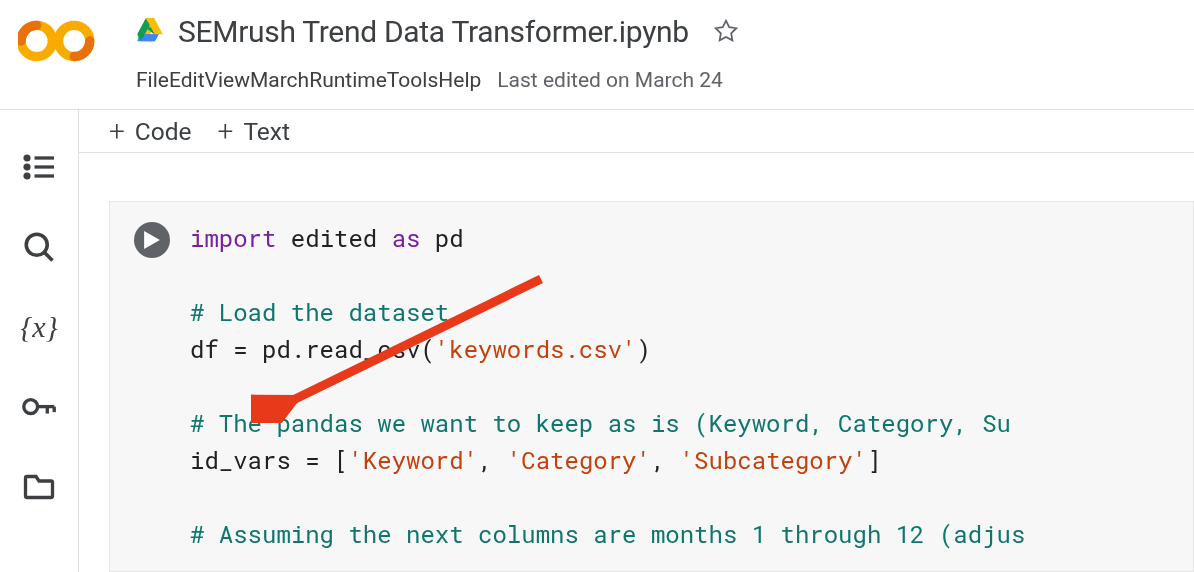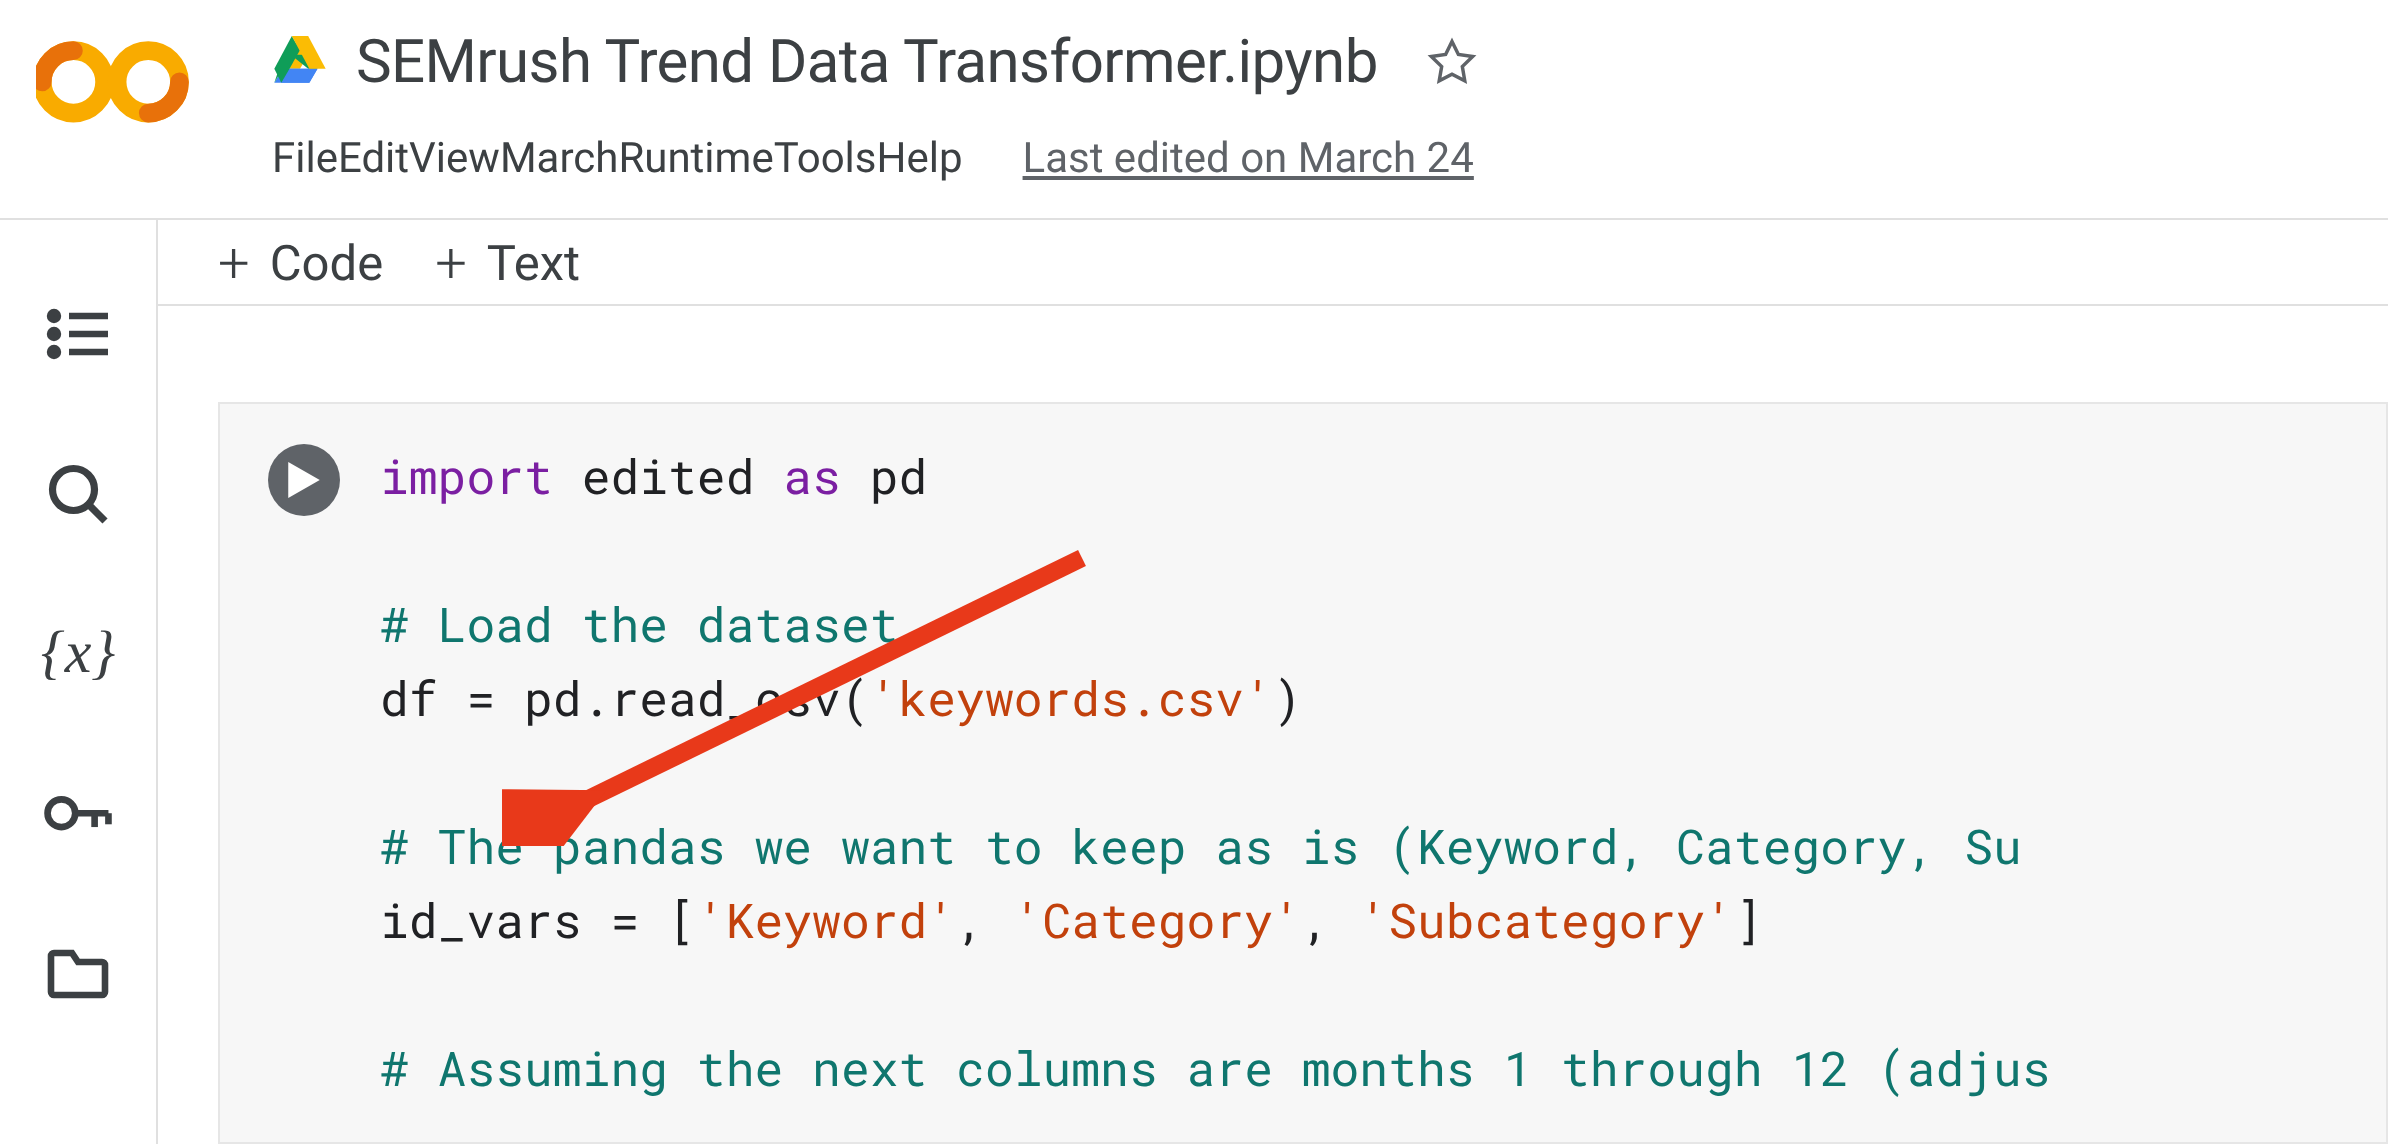--- a/index.html
+++ b/index.html
@@ -52,22 +52,21 @@
     }
     .menu-row {
       display: flex;
       align-items: center;
       margin-top: 14px;
       font-size: 21px;
       color: #3c4043;
     }
     .menu-item { cursor: pointer; }
     .last-edited {
-      text-decoration: underline;
-      margin-left: 30px;
+      margin-left: 16px;
       color: #5f6368;
       cursor: pointer;
     }
     .body-area {
       display: flex;
       height: calc(100% - 110px);
     }
     .left-rail {
       width: 78px;
       flex-shrink: 0;

